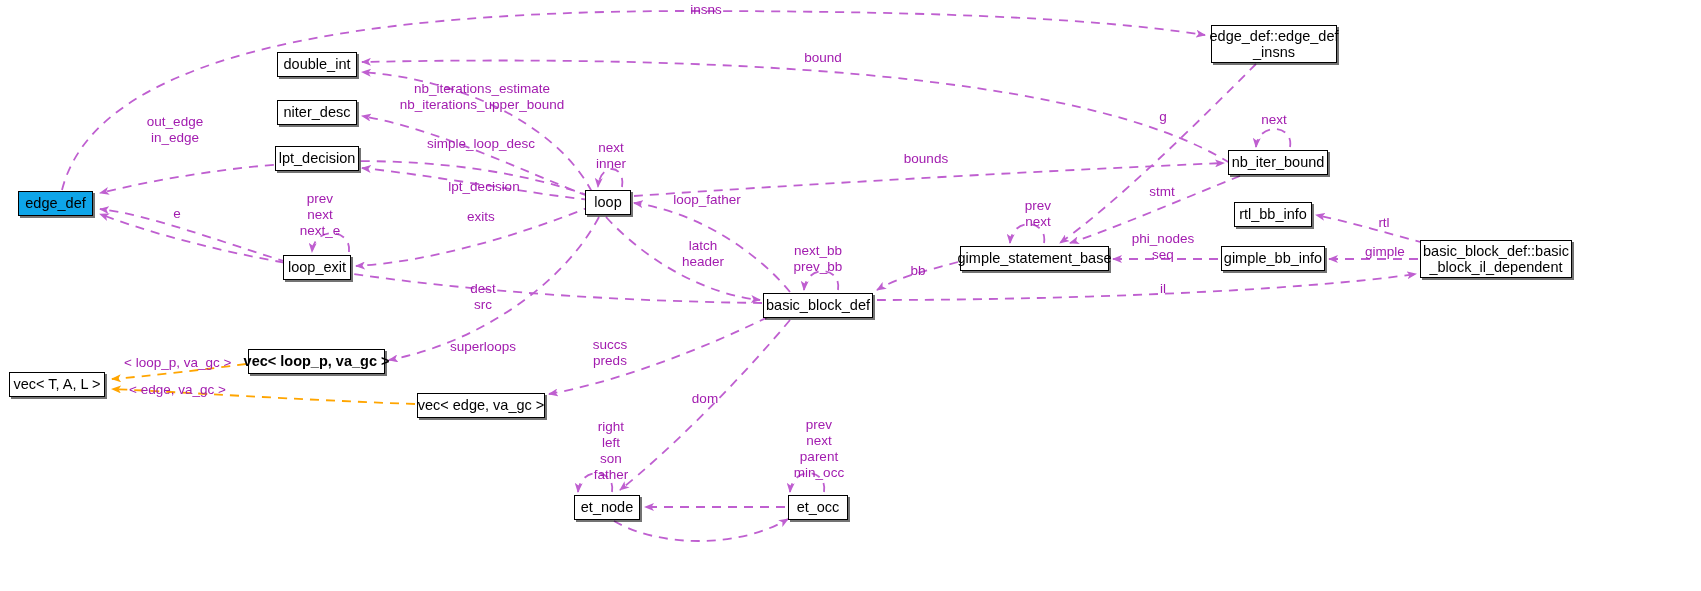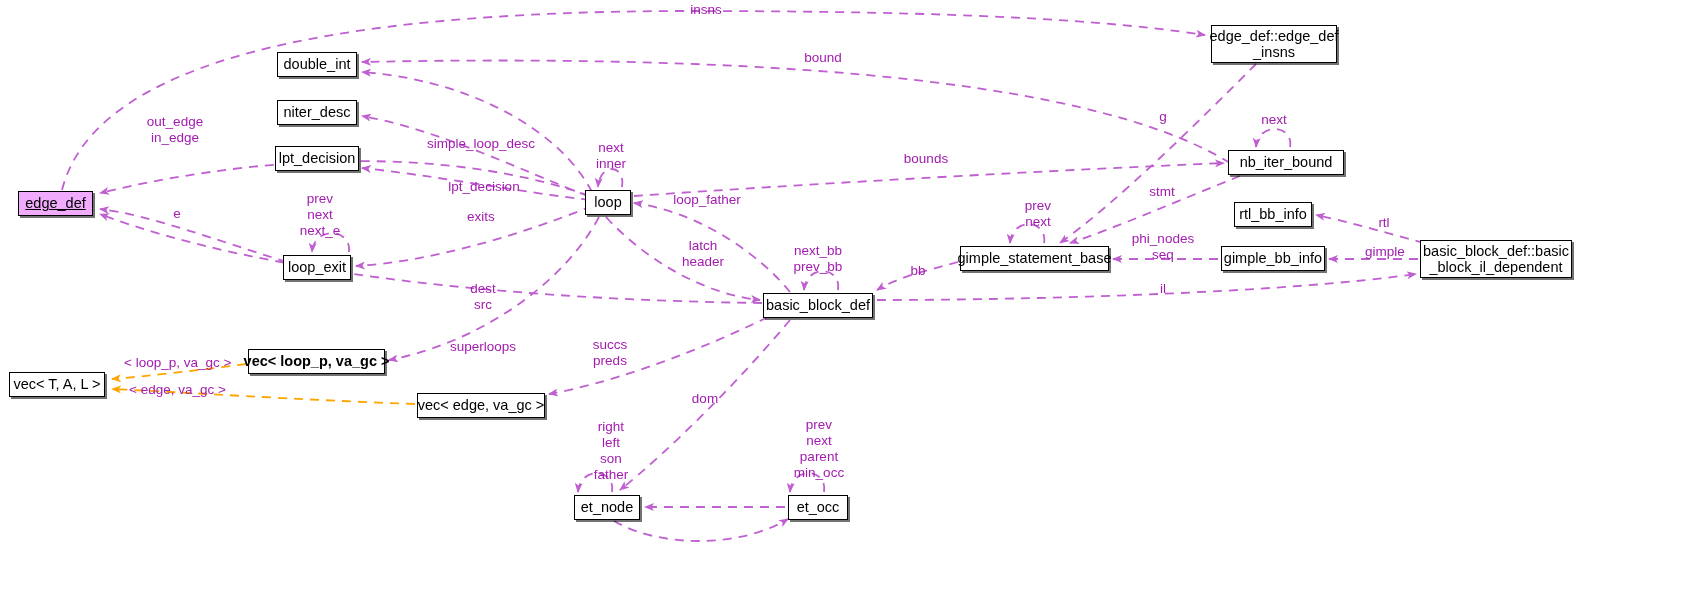--- a/index.html
+++ b/index.html
@@ -34,22 +34,21 @@
     display: flex;
     align-items: center;
     justify-content: center;
     text-align: center;
     white-space: pre;
     box-shadow: 2px 2px 0 0 rgba(0,0,0,0.55);
     padding: 0 10px;
     z-index: 5;
   }
   .node.focus {
-    background: #f0abfc;
-    text-decoration: underline;
+    background: #0ea5e9;
   }
   .elabel {
     position: absolute;
     font-size: 13.5px;
     line-height: 1.18;
     color: #a21caf;
     white-space: pre;
     text-align: center;
     z-index: 4;
   }
@@ -151,21 +150,21 @@
   <div class="node" style="left:275px; top:146px; width:84px; height:25px;">lpt_decision</div>
 
   <div class="node" style="left:283px; top:255px; width:68px; height:25px;">loop_exit</div>
 
   <div class="node" style="left:585px; top:190px; width:46px; height:25px;">loop</div>
 
   <div class="node" style="left:763px; top:293px; width:110px; height:25px;">basic_block_def</div>
 
   <div class="node" style="left:960px; top:246px; width:149px; height:25px;">gimple_statement_base</div>
 
-  <div class="node" style="left:1228px; top:150px; width:116px; height:25px;">nb_iter_bound</div>
+  <div class="node" style="left:1228px; top:150px; width:100px; height:25px;">nb_iter_bound</div>
 
   <div class="node" style="left:1211px; top:25px; width:126px; height:38px;">edge_def::edge_def
 _insns</div>
 
   <div class="node" style="left:1234px; top:202px; width:78px; height:25px;">rtl_bb_info</div>
 
   <div class="node" style="left:1221px; top:246px; width:104px; height:25px;">gimple_bb_info</div>
 
   <div class="node" style="left:1420px; top:240px; width:152px; height:38px;">basic_block_def::basic
 _block_il_dependent</div>
@@ -180,20 +179,22 @@
 
   <div class="node" style="left:788px; top:495px; width:60px; height:25px;">et_occ</div>
 
   <div class="elabel" style="left:686px; top:2px; width:40px;">insns</div>
 
   <div class="elabel" style="left:800px; top:50px; width:46px;">bound</div>
 
   <div class="elabel" style="left:142px; top:114px; width:66px;">out_edge
 in_edge</div>
 
+  <div class="elabel" style="left:398px; top:81px; width:168px;">nb_iterations_estimate
+nb_iterations_upper_bound</div>
 
   <div class="elabel" style="left:426px; top:136px; width:110px;">simple_loop_desc</div>
 
   <div class="elabel" style="left:445px; top:179px; width:78px;">lpt_decision</div>
 
   <div class="elabel" style="left:170px; top:206px; width:14px;">e</div>
 
   <div class="elabel" style="left:296px; top:191px; width:48px;">prev
 next
 next_e</div>

